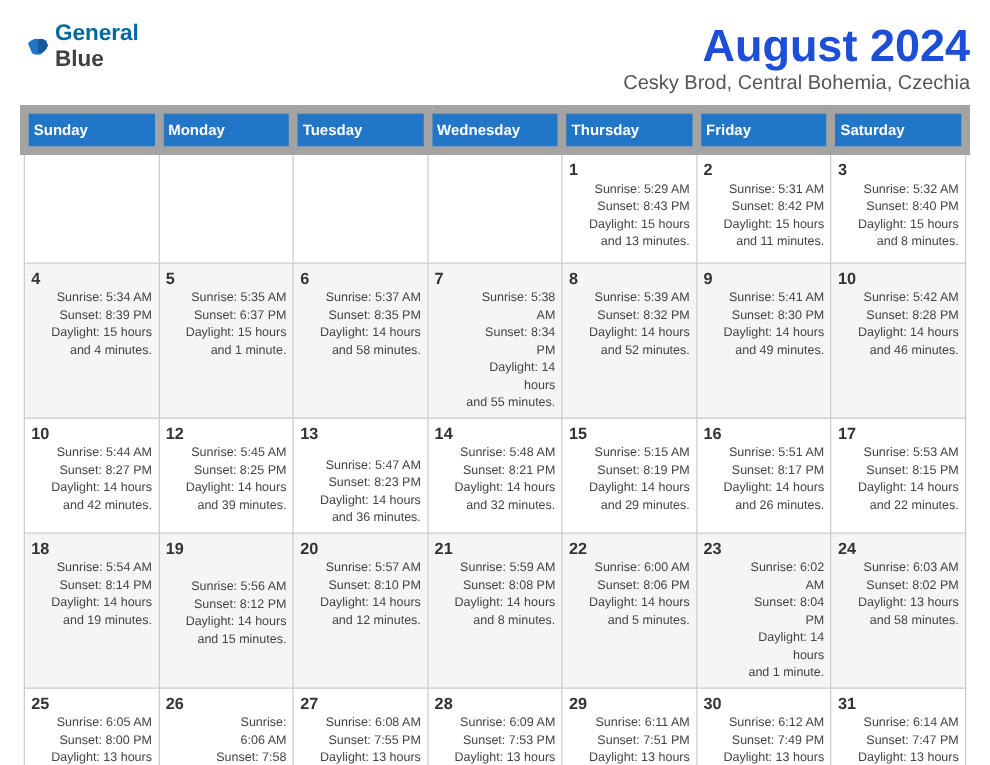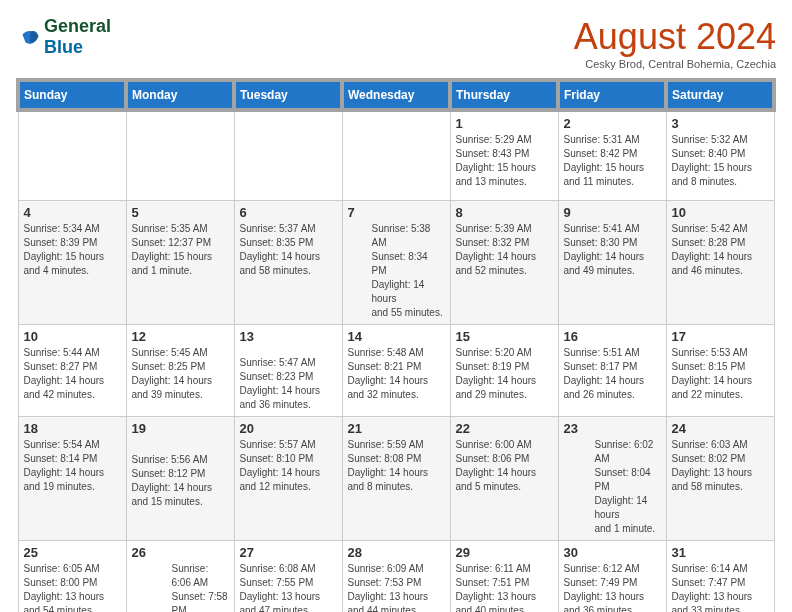--- a/index.html
+++ b/index.html
@@ -23,40 +23,40 @@
     }
     .logo-icon {
       width: 24px;
       height: 24px;
     }
     .title-area {
       text-align: right;
     }
     .month-year {
       font-size: 36px;
-      font-weight: normal;
-      color: #c2410c;
+      font-weight: bold;
+      color: #1d4ed8;
     }
     .location {
-      font-size: 11px;
+      font-size: 16px;
       color: #555;
     }
     table {
       width: 100%;
       border-collapse: collapse;
       table-layout: fixed;
     }
     th {
       background-color: #2176c7;
       color: #fff;
       font-size: 12px;
       font-weight: bold;
       padding: 6px 4px;
       text-align: left;
-      border: 4px solid #a3a3a3;
+      border: 7px solid #a3a3a3;
     }
     td {
       border: 1px solid #ccc;
       vertical-align: top;
       padding: 4px 5px;
       font-size: 10.5px;
       color: #333;
       height: 90px;
     }
     td.empty {
@@ -66,20 +66,21 @@
       font-size: 13px;
       font-weight: bold;
       color: #333;
       display: block;
       margin-bottom: 2px;
     }
     .day-info {
       font-size: 10px;
       color: #444;
       line-height: 1.4;
+      text-align: right;
     }
     tr:nth-child(even) td {
       background-color: #f5f5f5;
     }
     tr:nth-child(odd) td {
       background-color: #ffffff;
     }
     td.empty {
       background-color: inherit;
     }
@@ -93,22 +94,22 @@
 </head>
 <body>
 
 <div class="header-area">
   <div class="logo">
     <svg class="logo-icon" viewBox="0 0 30 30" xmlns="http://www.w3.org/2000/svg">
       <path d="M8 12 Q15 4 24 10 Q28 14 24 20 Q20 26 12 22 Z" fill="#2176c7"></path>
       <path d="M18 8 Q26 6 28 14 Q26 22 18 22 Z" fill="#1a5ba0"></path>
     </svg>
     <div>
-      <span style="font-size:18px;font-weight:bold;color:#14532d;">General</span><br>
-      <span style="font-size:18px;font-weight:bold;color:#0369a1;">Blue</span>
+      <span style="font-size:18px;font-weight:bold;color:#0369a1;">General</span><br>
+      <span style="font-size:18px;font-weight:bold;color:#404040;">Blue</span>
     </div>
   </div>
   <div class="title-area">
     <div class="month-year">August 2024</div>
     <div class="location">Cesky Brod, Central Bohemia, Czechia</div>
   </div>
 </div>
 
 <table>
   <thead>
@@ -154,21 +155,21 @@
         <td>
           <span class="day-num">4</span>
           <div class="day-info" style="white-space: pre-line;">Sunrise: 5:34 AM
 Sunset: 8:39 PM
 Daylight: 15 hours
 and 4 minutes.</div>
         </td>
         <td>
           <span class="day-num">5</span>
           <div class="day-info" style="white-space: pre-line;">Sunrise: 5:35 AM
-Sunset: 12:37 PM
+Sunset: 6:37 PM
 Daylight: 15 hours
 and 1 minute.</div>
         </td>
         <td>
           <span class="day-num">6</span>
           <div class="day-info" style="white-space: pre-line;">Sunrise: 5:37 AM
 Sunset: 8:35 PM
 Daylight: 14 hours
 and 58 minutes.</div>
         </td>
@@ -225,21 +226,21 @@
         </td>
         <td>
           <span class="day-num">14</span>
           <div class="day-info" style="white-space: pre-line;">Sunrise: 5:48 AM
 Sunset: 8:21 PM
 Daylight: 14 hours
 and 32 minutes.</div>
         </td>
         <td>
           <span class="day-num">15</span>
-          <div class="day-info" style="white-space: pre-line;">Sunrise: 5:20 AM
+          <div class="day-info" style="white-space: pre-line;">Sunrise: 5:15 AM
 Sunset: 8:19 PM
 Daylight: 14 hours
 and 29 minutes.</div>
         </td>
         <td>
           <span class="day-num">16</span>
           <div class="day-info" style="white-space: pre-line;">Sunrise: 5:51 AM
 Sunset: 8:17 PM
 Daylight: 14 hours
 and 26 minutes.</div>

